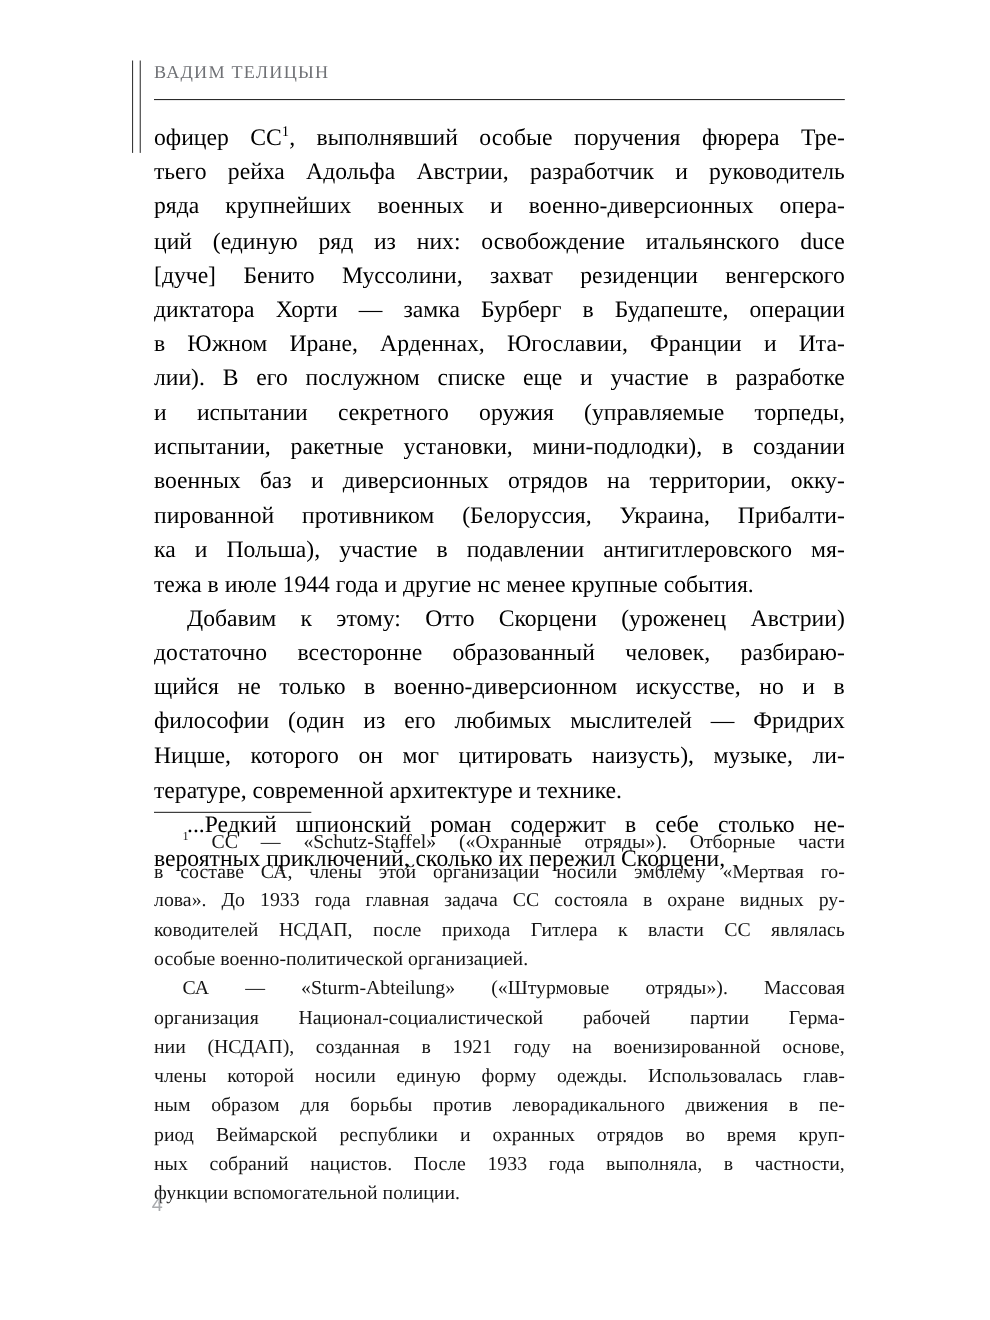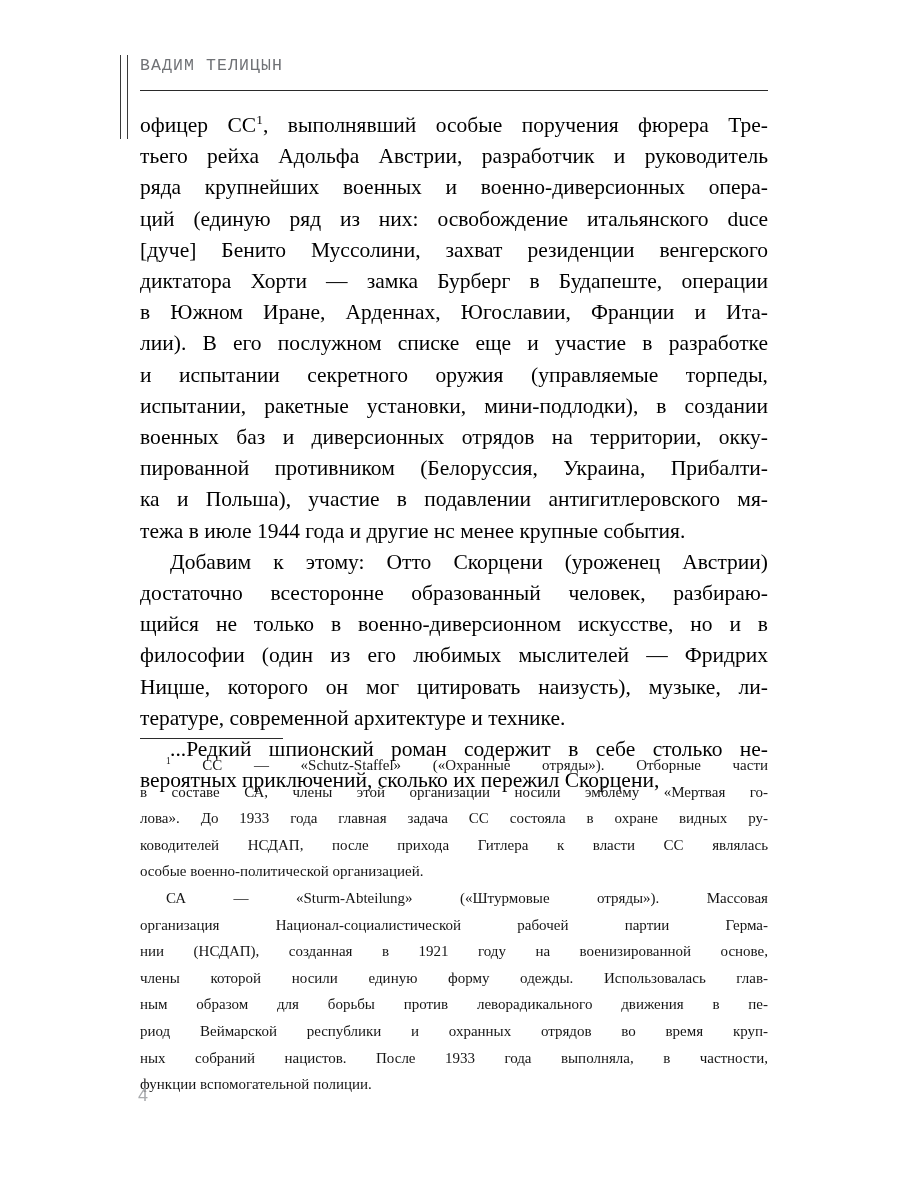--- a/index.html
+++ b/index.html
@@ -23,21 +23,21 @@
     position: absolute;
     left: 140px;
     top: 58px;
     width: 628px;
     height: 42px;
   }
   .header-title {
     position: absolute;
     left: 0;
     top: 0;
-    font-family: Liberation Mono, monospace;
+    font-family: Liberation Serif, serif;
     font-size: 16.5px;
     letter-spacing: 1.1px;
     color: #6f7175;
     white-space: nowrap;
     line-height: 1;
   }
   .header-rule {
     position: absolute;
     left: 0;
     top: 32px;
@@ -105,21 +105,21 @@
     position: absolute;
     left: 0;
     top: -14px;
     width: 143px;
     height: 1px;
     background: #2b2b2b;
   }
   .fnote { margin: 0; }
   .fln {
     display: block;
-    font-size: 15px;
+    font-size: 18px;
     line-height: 26.6px;
     color: #151515;
     text-align: justify;
     text-align-last: justify;
     white-space: pre-wrap;
   }
   .fln.last {
     text-align: left;
     text-align-last: left;
   }

